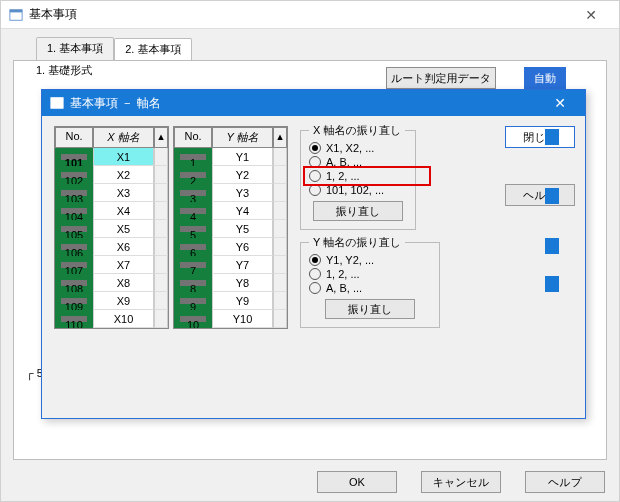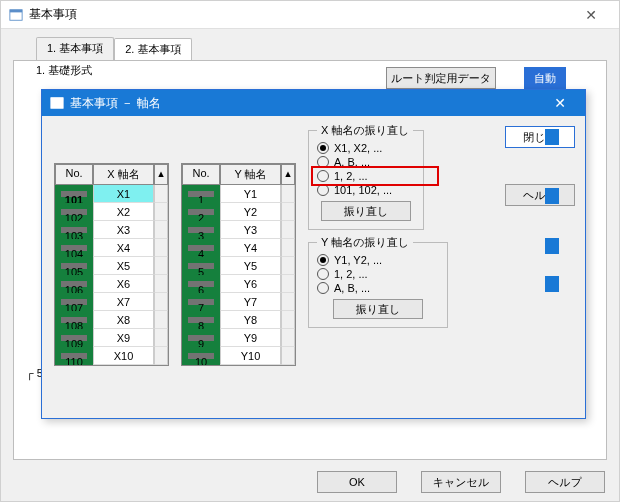--- a/index.html
+++ b/index.html
@@ -28,21 +28,21 @@
   
   .dialog { position:absolute; top: 88px; left: 40px; width: 545px; height: 330px; border:1px solid #2a6fd6; background:#f0f0f0; box-shadow: 3px 3px 8px rgba(0,0,0,0.2); }
   .dlg-title { height:26px; background:#1979d6; color:#fff; display:flex; align-items:center; padding:12px 8px; }
   .dlg-title .title-text { color:#fff; font-size:12px; }
   .dlg-close { width:34px; text-align:center; font-size:14px; color:#fff; cursor:pointer; }
   .dlg-body { padding:10px 12px 10px 12px; display:flex; gap:12px; }
   .tbl { border:1px solid #888; background:#fff; width:115px; }
   .tbl-h { display:flex; }
   .th { border:1px solid #888; background:#f0f0f0; font-size:11px; text-align:center; padding:2px 0; }
   .th.no { width:38px; }
-  .th.nm { flex:1; }
+  .th.nm { flex:1;font-style:italic; }
   .th.ar { width:14px; }
   .tbody { height: 180px; overflow:hidden; display:flex; flex-direction:column; }
   .tr { display:flex; height:18px; }
   .td { border-left:1px solid #ccc; border-right:1px solid #ccc; border-bottom:1px solid #ddd; text-align:center; font-size:11px; line-height:18px; }
   .td.no { width:38px; background:#737373; border:6px solid #15803d; }
   .td.nm { flex:1; }
   .td.ar { width:14px; background:#f0f0f0; border-left:1px solid #ccc; }
   .tr.sel .td.no { font-weight:bold; }
   .tr.sel .td.nm { background:#7ff0f0; }
   .right { flex:1; display:flex; flex-direction:column; gap:6px; position:relative; }
@@ -54,21 +54,21 @@
   .rehash { border:1px solid #999; background:#e8e8e8; width:90px; height:20px; display:flex; align-items:center; justify-content:center; margin:4px auto 0 auto; cursor:pointer; }
   .side-btns { position:absolute; top:0; right:-2px; display:flex; flex-direction:column; gap:36px; }
   .sbtn { border:1px solid #2a6fd6; background:#fff; width:70px; height:22px; display:flex; align-items:center; justify-content:center; cursor:pointer; font-size:11px; }
   .hbtn { border:1px solid #999; background:#e8e8e8; width:70px; height:22px; display:flex; align-items:center; justify-content:center; cursor:pointer; font-size:11px; }
   .hl { position:absolute; border:2px solid #e00000; pointer-events:none; }
   .blue-sq { position:absolute; width:14px; height:16px; background:#1979d6; }
   .blue-sq.s1 { top: 3px; right: 14px; }
   .blue-sq.s2 { top: 62px; right: 14px; }
   .blue-sq.s3 { top: 112px; right: 14px; }
   .blue-sq.s4 { top: 150px; right: 14px; }
-  .lc { display:flex; gap:12px;margin-top:37px; }
+  .lc { display:flex; gap:4px; }
   .tbl-wrap { display:flex; }
 </style>
 </head>
 <body>
 
 <div class="window">
   <div class="titlebar">
     <span class="title-icon">
       <svg viewBox="0 0 16 16">
           <rect x="1" y="2" width="14" height="12" fill="#fff" stroke="#5b8ec9"></rect>

